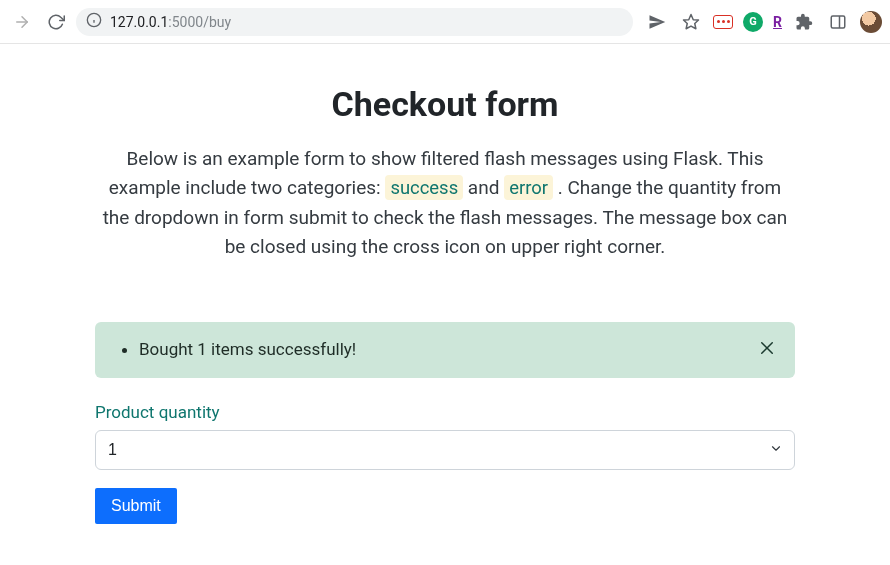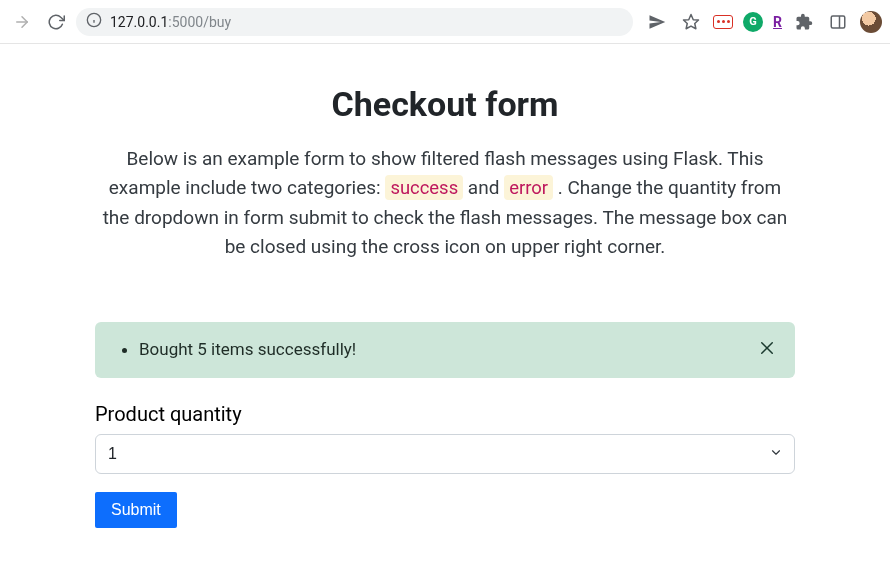--- a/index.html
+++ b/index.html
@@ -85,21 +85,21 @@
   .lead {
     text-align: center;
     font-size: 19px;
     line-height: 1.55;
     color: #353b41;
     margin-bottom: 60px;
     font-weight: 400;
   }
   .lead code {
     background: #fcf4d8;
-    color: #be185d;
+    color: #0f766e;
     padding: 2px 5px;
     border-radius: 4px;
     font-family: inherit;
     font-size: 0.97em;
   }
 
   .alert {
     border-radius: 6px;
     padding: 16px 48px 16px 22px;
     position: relative;
@@ -124,22 +124,22 @@
     width: 28px; height: 28px;
     display: flex; align-items: center; justify-content: center;
     cursor: pointer;
     color: #1b3a2f;
   }
   .alert .close svg { width: 18px; height: 18px; }
 
   .form-label {
     display: block;
     margin-bottom: 8px;
-    font-size: 20px;
-    color: #000000;
+    font-size: 17px;
+    color: #0f766e;
     margin-top: 8px;
   }
   .select-wrap {
     position: relative;
     margin-bottom: 18px;
   }
   .select {
     width: 100%;
     height: 40px;
     border: 1px solid #ced4da;
@@ -245,21 +245,21 @@
     <p class="lead">
       <span>Below is an example form to show filtered flash messages using Flask. This example include two categories: </span>
       <code>success</code>
       <span> and </span>
       <code>error</code>
       <span> . Change the quantity from the dropdown in form submit to check the flash messages. The message box can be closed using the cross icon on upper right corner.</span>
     </p>
 
     <div class="alert success">
       <ul>
-        <li>Bought 5 items successfully!</li>
+        <li>Bought 1 items successfully!</li>
       </ul>
       <div class="close">
         <span>
           <svg viewBox="0 0 24 24" fill="none" stroke="currentColor" stroke-width="2" stroke-linecap="round">
               <line x1="5" y1="5" x2="19" y2="19"></line>
               <line x1="19" y1="5" x2="5" y2="19"></line>
             </svg>
         </span>
       </div>
     </div>

